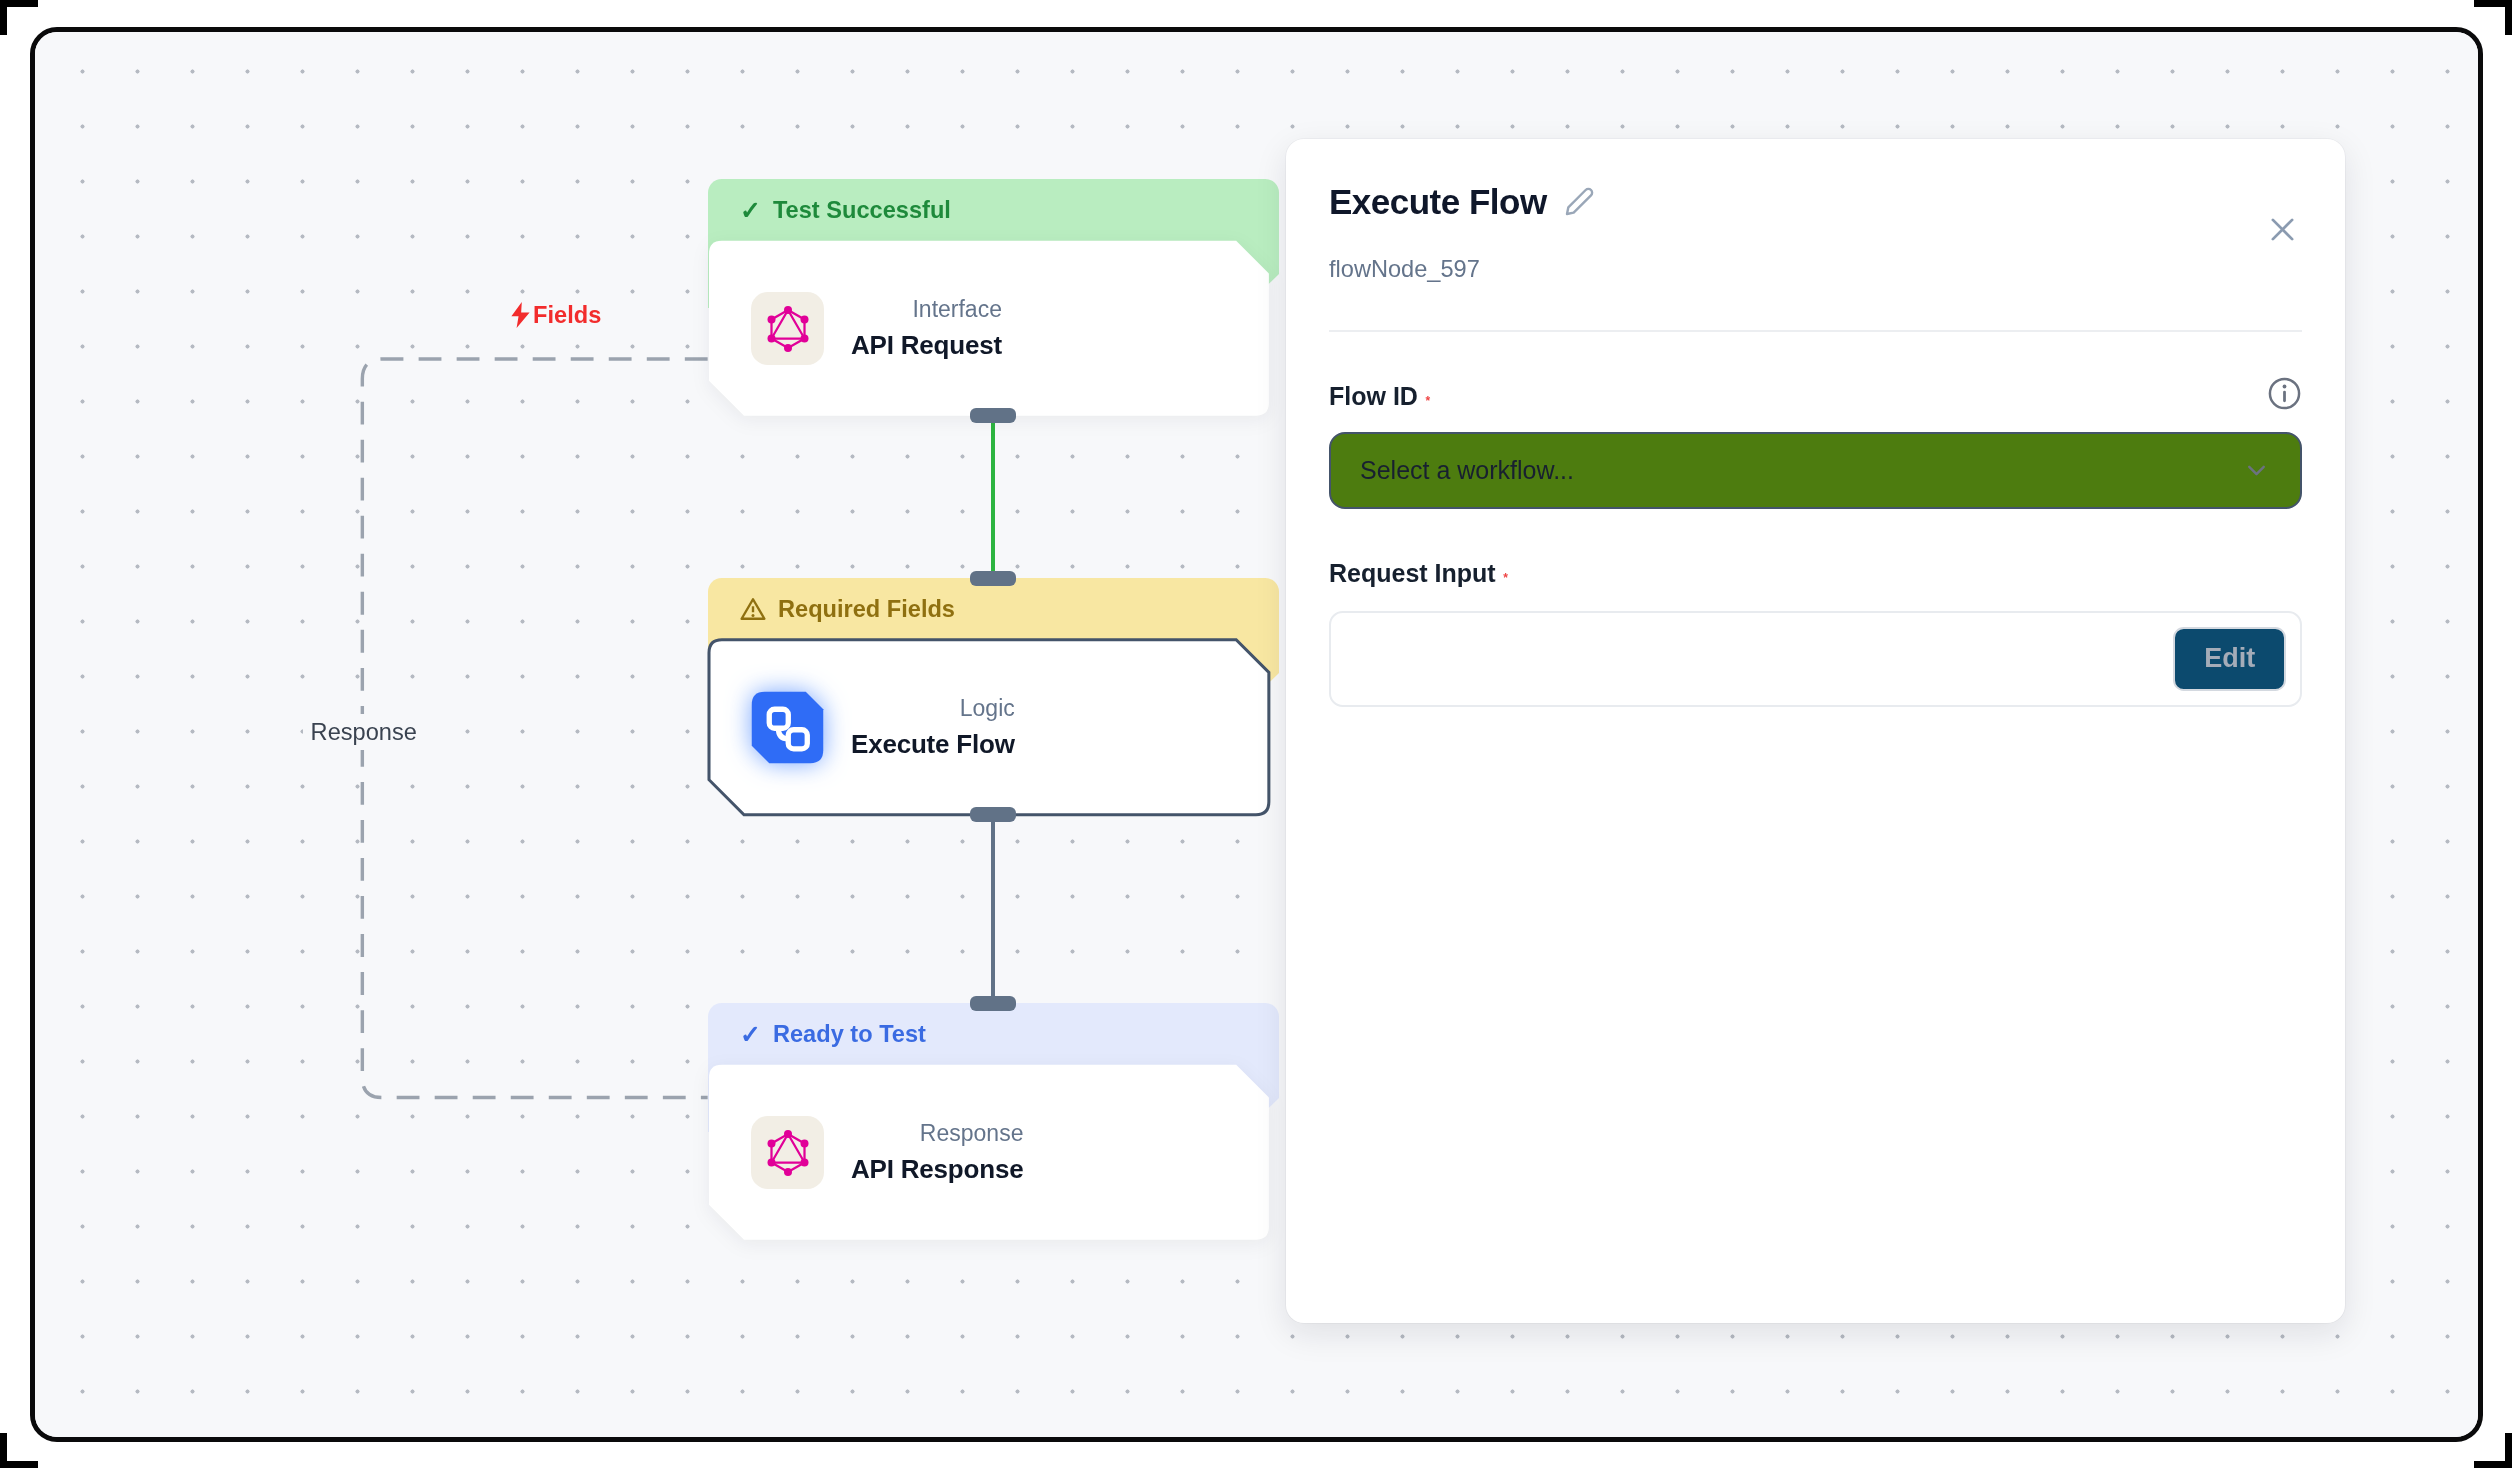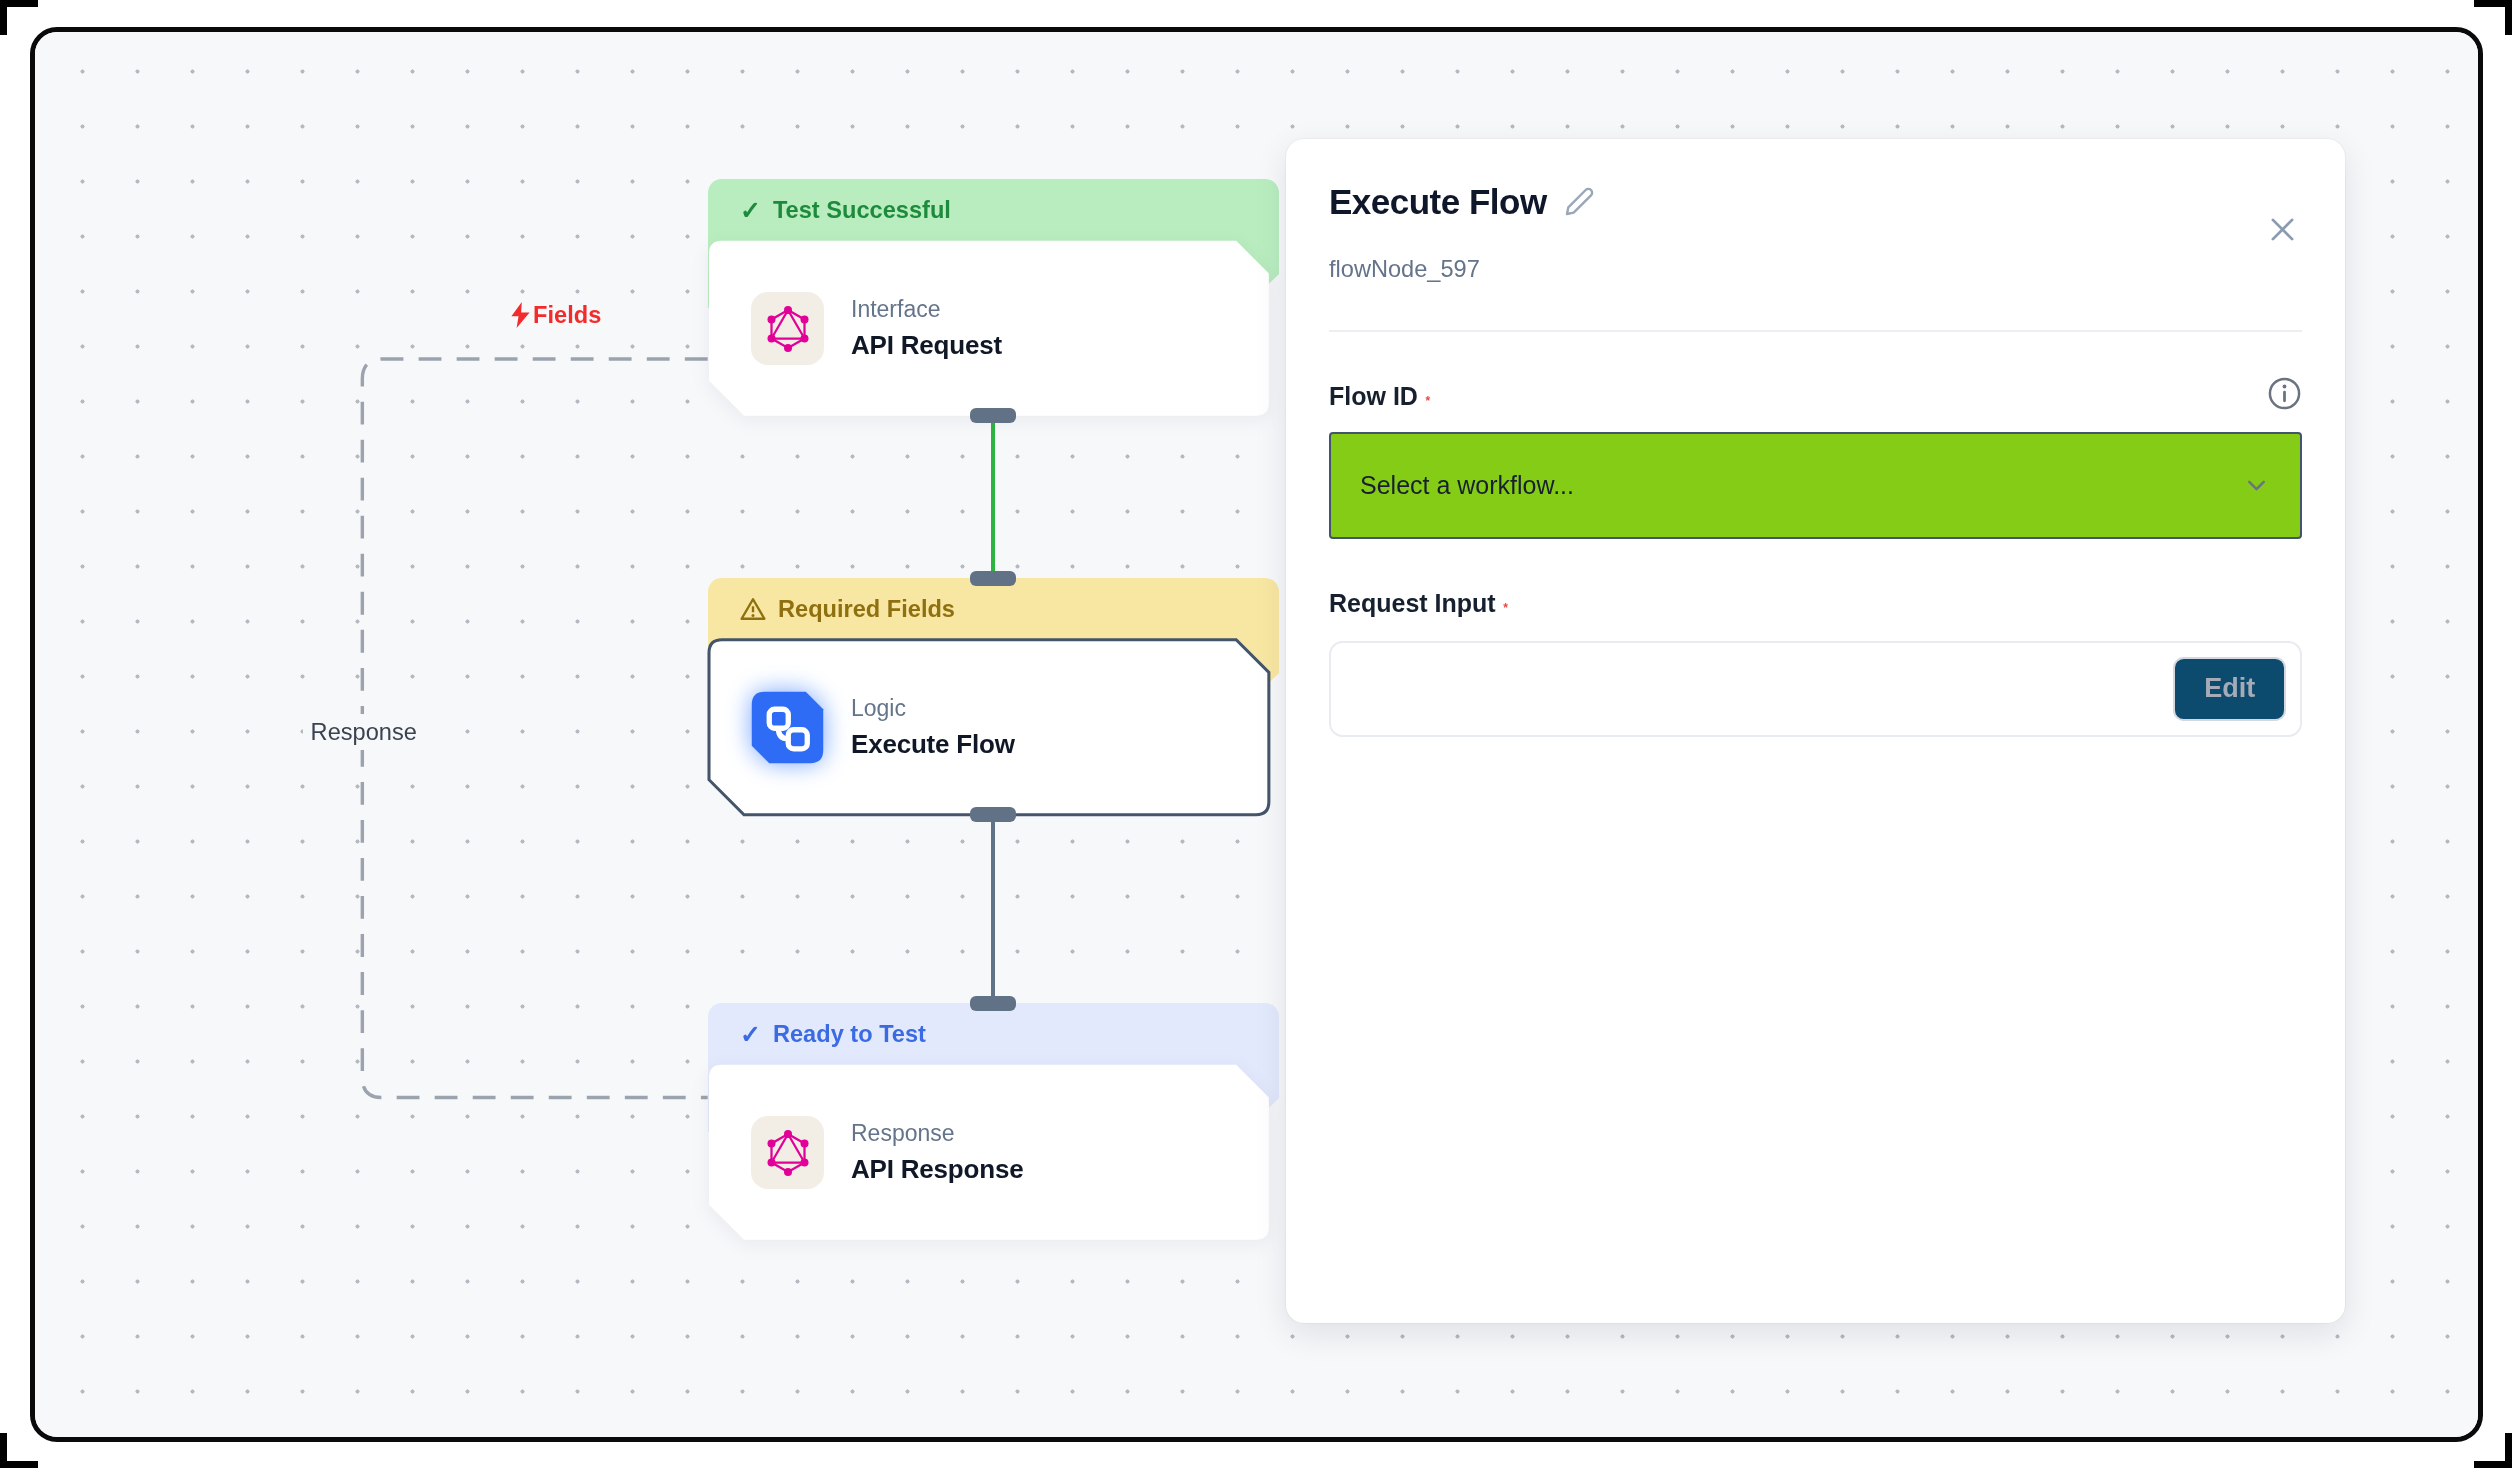--- a/index.html
+++ b/index.html
@@ -50,40 +50,40 @@
   .node-status { position:absolute; left:0; top:0; height:62px; display:flex; align-items:center;
                  gap:12px; padding:0 0 0 32px; font-size:23.6px; font-weight:700; }
   .status-glyph { font-size:25px; font-weight:600; }
   .card-svg { position:absolute; left:0; top:61px; overflow:visible; }
   .card-content { position:absolute; left:0; top:61px; width:561px; height:177px;
                   display:flex; align-items:center; gap:27px; padding-left:43px; }
   .icon-box { width:73px; height:73px; border-radius:16.7px; background:#f2eee5;
               display:flex; align-items:center; justify-content:center; flex:0 0 auto; }
   .logic-box { width:73px; height:73px; flex:0 0 auto;
                filter:drop-shadow(0 0 12px rgba(96,150,255,.85)); }
-  .node-texts { display:flex; flex-direction:column; gap:7.6px; }
+  .node-texts { display:flex; flex-direction:column; gap:7.6px;align-items:flex-end; }
   .node-category { font-size:23px; color:#64748b; }
   .node-title { font-size:26px; font-weight:700; color:#101828; letter-spacing:-0.2px; }
 
   
   .panel { position:absolute; left:1251px; top:107px; width:1059px; height:1184px; z-index:10;
            background:#ffffff; border-radius:18px; padding:43px 43px 0 43px;
            box-shadow:0 10.7px 33px rgba(15,23,42,.10), 0 0 0 0.8px rgba(15,23,42,.045); }
   .panel-title-row { display:flex; align-items:center; gap:16.7px; }
   .panel-title { font-size:35px; font-weight:700; color:#0f172a; letter-spacing:-0.5px; }
   .pencil-btn { background:none; border:none; cursor:pointer; display:flex; }
   .panel-subtitle { margin-top:34px; font-size:23.6px; color:#64748b; }
   .close-btn { position:absolute; top:73px; right:44px; width:37px; height:37px;
                background:none; border:none; cursor:pointer; }
   .panel-divider { margin-top:47px; height:1.5px; background:#eceef1; }
   .field-label-row { margin-top:44px; display:flex; align-items:flex-end; justify-content:space-between; }
   .field-label { font-size:25px; font-weight:700; color:#16202e; }
   .req-star { color:#ef4444; margin-left:7.6px; font-weight:700; }
-  .select-box { margin-top:21px; height:107px; border:2.7px solid #44546a; border-radius:4px;
-                background:#84cc16; display:flex; align-items:center; justify-content:space-between;
+  .select-box { margin-top:21px; height:77px; border:2.7px solid #44546a; border-radius:16px;
+                background:#4d7c0f; display:flex; align-items:center; justify-content:space-between;
                 padding:0 29px; cursor:pointer; }
   .select-value { font-size:25px; color:#182030; }
   .request-row { margin-top:50px; }
   .input-box { margin-top:23px; height:96px; border:2.3px solid #e8ebef; border-radius:13.7px;
                background:#ffffff; position:relative; }
   .edit-btn { position:absolute; right:13.7px; top:50%; transform:translateY(-50%);
               height:64px; padding:0 29px; background:#0c4a6e; border:2.3px solid #d4d9e0;
               border-radius:10.7px; color:#a5acb8; font-size:27px; font-weight:700;
               font-family:"Liberation Sans", sans-serif; cursor:pointer;text-align:right; }
 </style>

